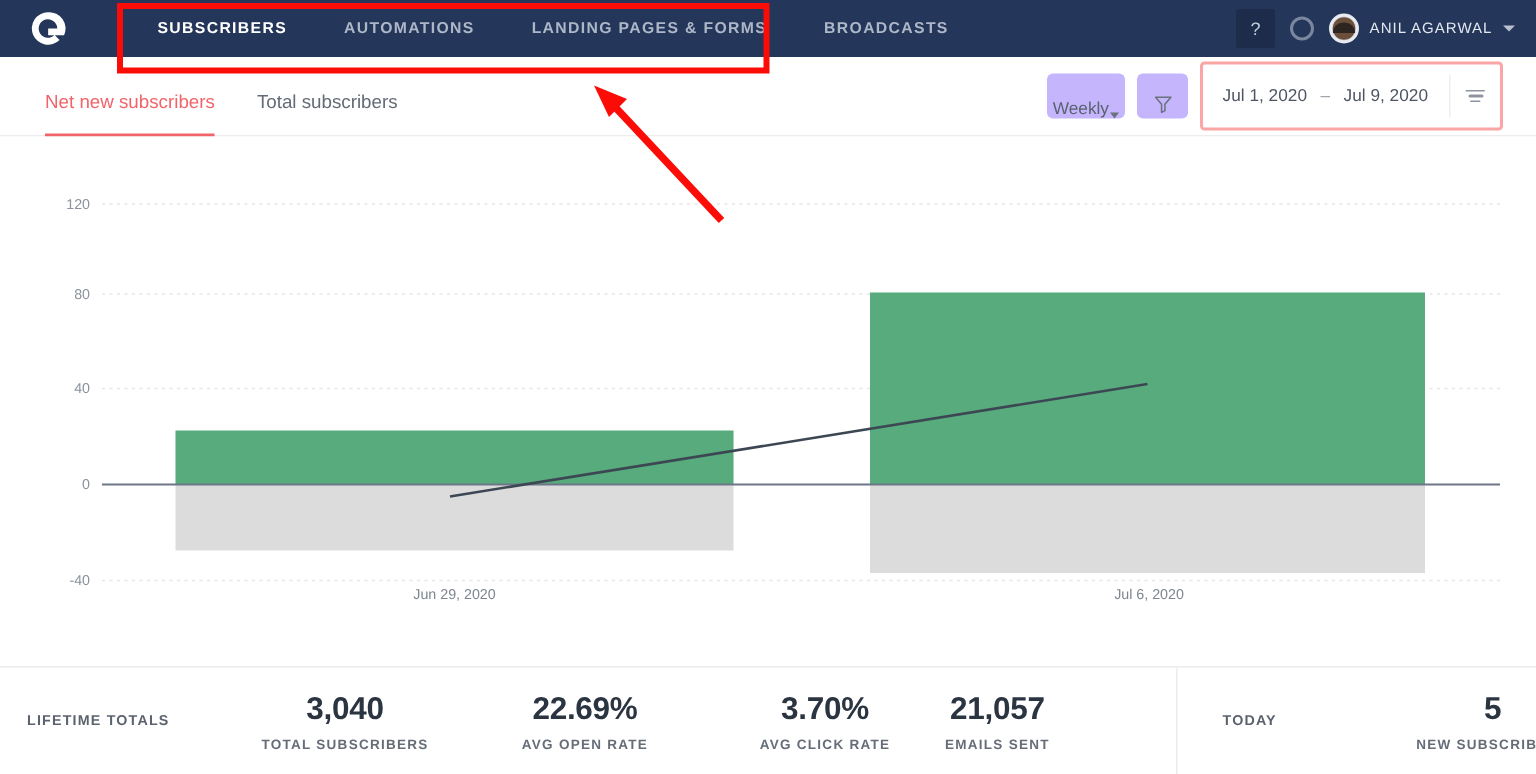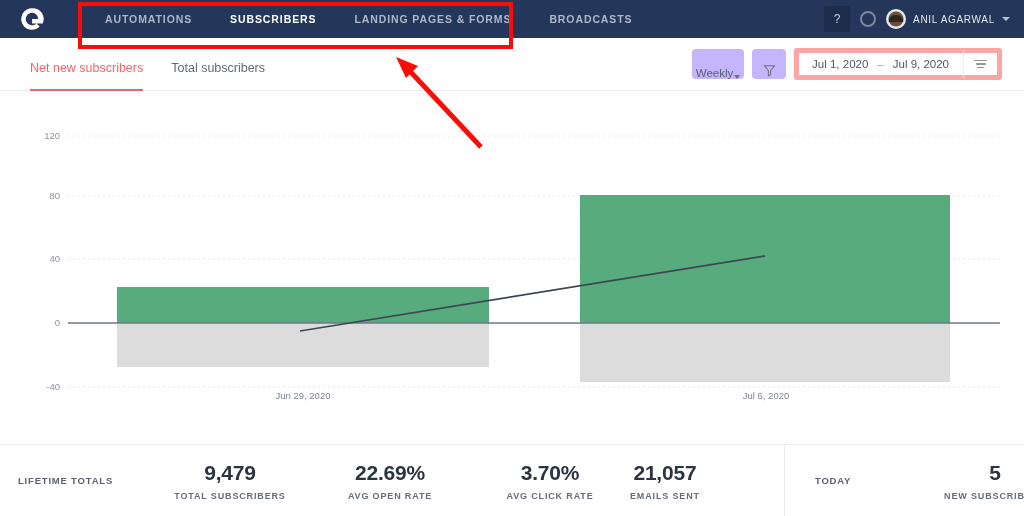--- a/index.html
+++ b/index.html
@@ -66,21 +66,21 @@
   .controls { margin-left: auto; display: flex; align-items: center; gap: 8px; padding-right: 22px; }
   .pill {
     background: #c4b5fd; border-radius: 4px; height: 30px; display: flex;
     align-items: flex-end; justify-content: center; cursor: pointer; color: #5a626e; font-size: 11.5px;
   }
   .pill.weekly { width: 52px; gap: 1px; }
   .pill.weekly .caret { width: 0; height: 0; border-left: 3.5px solid transparent;
     border-right: 3.5px solid transparent; border-top: 4px solid #6a727e; margin-top: 2px; }
   .pill.filter { width: 34px; }
   .daterange {
-    height: 32px; border: 5px solid #fca5a5; border-radius: 3px; display: flex;
+    height: 46px; border: 2px solid #fca5a5; border-radius: 3px; display: flex;
     align-items: center; background: #fff; cursor: pointer;
   }
   .daterange .dates {
     display: flex; align-items: center; gap: 9px; padding: 0 14px 0 13px;
     font-size: 11.5px; color: #4e5663; white-space: nowrap;
   }
   .daterange .dash { color: #9aa1ab; }
   .daterange .cal {
     width: 34px; height: 28px; border-left: 1px solid #eeeeee; display: flex;
     align-items: center; justify-content: center; flex-direction: column; gap: 2px;
@@ -127,22 +127,22 @@
 
   <div class="navbar">
     <div class="brand">
       <span>
         <svg width="26" height="26" viewBox="0 0 26 26">
           <path d="M13 2.2a10.8 10.8 0 1 0 7.7 18.4l-3.3-3.2A6.2 6.2 0 1 1 19.2 13h-6.1v4.5h10.6A10.8 10.8 0 0 0 13 2.2z" fill="#ffffff"></path>
         </svg>
       </span>
     </div>
     <div class="nav-links">
+      <div class="nav-link active">SUBSCRIBERS</div>
       <div class="nav-link">AUTOMATIONS</div>
-      <div class="nav-link active">SUBSCRIBERS</div>
       <div class="nav-link">LANDING PAGES &amp; FORMS</div>
       <div class="nav-link">BROADCASTS</div>
     </div>
     <div class="nav-right">
       <div class="help-btn">?</div>
       <div class="ring-icon"></div>
       <div class="user-chip">
         <div class="avatar">
           <div class="face"></div>
             <div class="hair"></div>
@@ -218,21 +218,21 @@
         <text class="xtick" x="303" y="308" text-anchor="middle">Jun 29, 2020</text>
         <text class="xtick" x="766" y="308" text-anchor="middle">Jul 6, 2020</text>
       </g>
     </svg>
   </div>
 
   <div class="stats">
     <div class="stats-left">
       <div class="group-label">LIFETIME TOTALS</div>
       <div class="stat">
-        <div class="val">9,479</div>
+        <div class="val">3,040</div>
         <div class="cap">TOTAL SUBSCRIBERS</div>
       </div>
       <div class="stat">
         <div class="val">22.69%</div>
         <div class="cap">AVG OPEN RATE</div>
       </div>
       <div class="stat">
         <div class="val">3.70%</div>
         <div class="cap">AVG CLICK RATE</div>
       </div>

